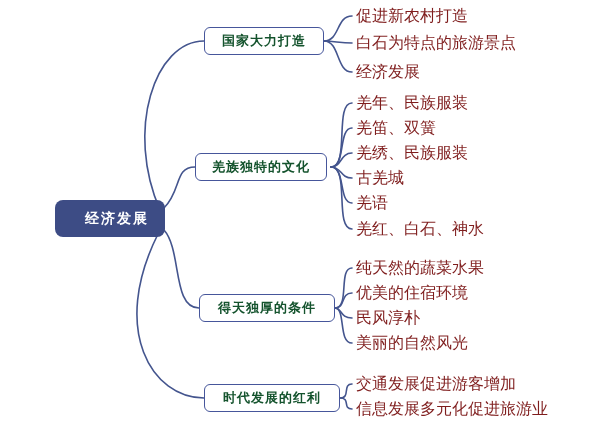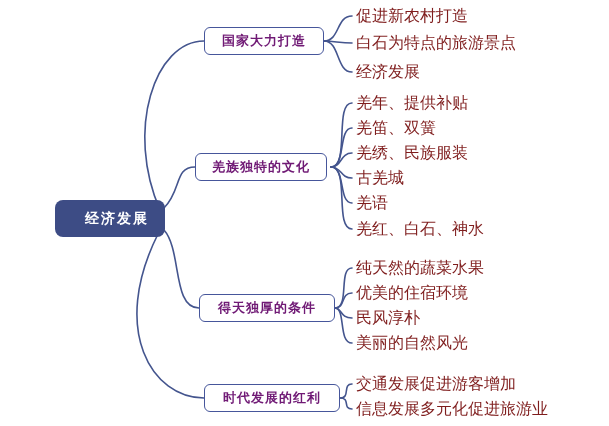--- a/index.html
+++ b/index.html
@@ -45,21 +45,21 @@
     box-sizing: border-box;
     cursor: pointer;
     padding-left: 14px;
   }
   .branch-node {
     position: absolute;
     height: 28px;
     background: #ffffff;
     border: 1.5px solid #46569b;
     border-radius: 6px;
-    color: #701a75;
+    color: #14532d;
     font-size: 13px;
     font-weight: bold;
     letter-spacing: 1px;
     display: flex;
     align-items: center;
     justify-content: center;
     box-sizing: border-box;
     cursor: pointer;
   }
   .leaf-node {
@@ -107,21 +107,21 @@
 
   <div class="branch-node" style="left:204px; top:27px;  width:120px;">国家大力打造</div>
   <div class="branch-node" style="left:195px; top:153px; width:132px;">羌族独特的文化</div>
   <div class="branch-node" style="left:199px; top:294px; width:136px;">得天独厚的条件</div>
   <div class="branch-node" style="left:204px; top:384px; width:136px;">时代发展的红利</div>
 
   <div class="leaf-node" style="left:356px; top:16px;">促进新农村打造</div>
   <div class="leaf-node" style="left:356px; top:43px;">白石为特点的旅游景点</div>
   <div class="leaf-node" style="left:356px; top:72px;">经济发展</div>
 
-  <div class="leaf-node" style="left:356px; top:103px;">羌年、提供补贴</div>
+  <div class="leaf-node" style="left:356px; top:103px;">羌年、民族服装</div>
   <div class="leaf-node" style="left:356px; top:128px;">羌笛、双簧</div>
   <div class="leaf-node" style="left:356px; top:153px;">羌绣、民族服装</div>
   <div class="leaf-node" style="left:356px; top:178px;">古羌城</div>
   <div class="leaf-node" style="left:356px; top:203px;">羌语</div>
   <div class="leaf-node" style="left:356px; top:229px;">羌红、白石、神水</div>
 
   <div class="leaf-node" style="left:356px; top:268px;">纯天然的蔬菜水果</div>
   <div class="leaf-node" style="left:356px; top:293px;">优美的住宿环境</div>
   <div class="leaf-node" style="left:356px; top:318px;">民风淳朴</div>
   <div class="leaf-node" style="left:356px; top:343px;">美丽的自然风光</div>

